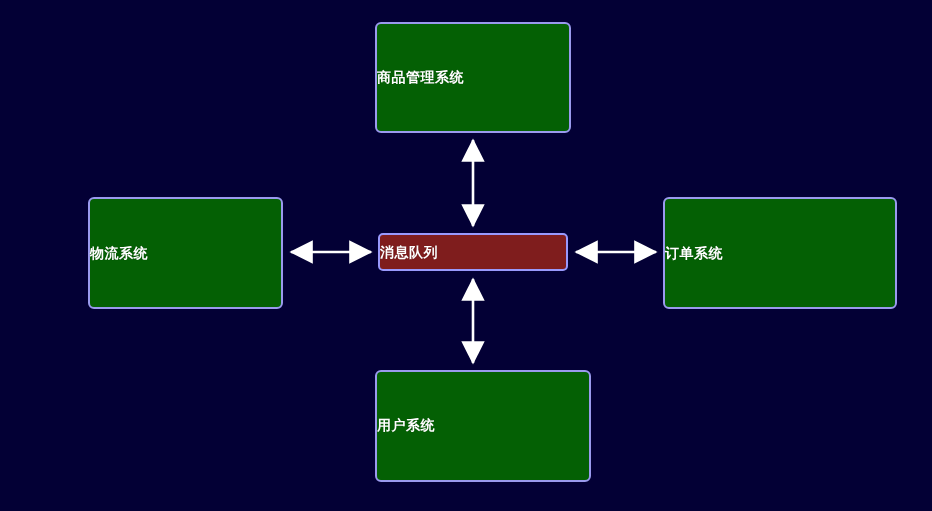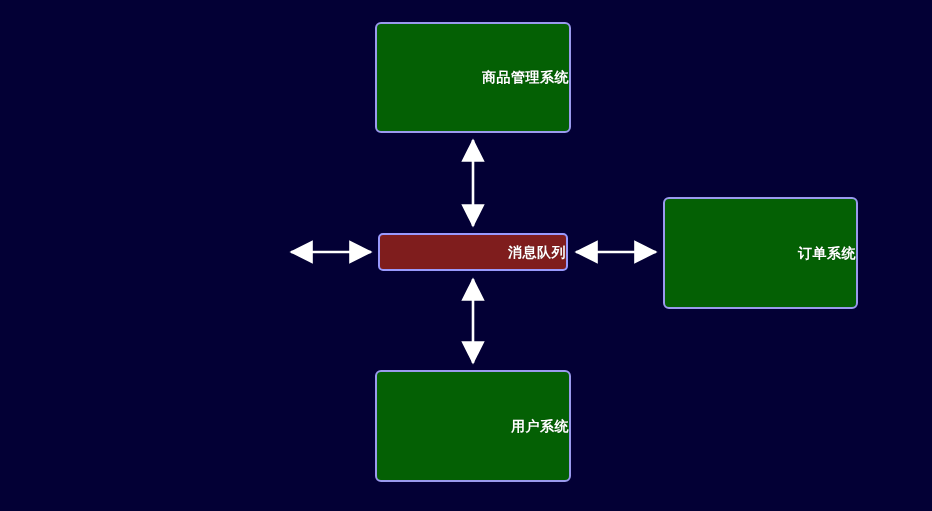--- a/index.html
+++ b/index.html
@@ -25,21 +25,21 @@
     top: 0;
     width: 932px;
     height: 511px;
     pointer-events: none;
   }
   .node {
     position: absolute;
     box-sizing: border-box;
     display: flex;
     align-items: center;
-    justify-content: flex-end;
+    justify-content: flex-start;
     border-radius: 6px;
     border: 2px solid #9a9aee;
     color: #ffffff;
     font-size: 14px;
     font-weight: bold;
     letter-spacing: 0.5px;
     text-align: center;
     line-height: 1.2;
   }
   .node-service {
@@ -51,22 +51,22 @@
     border-radius: 5px;
   }
   .node-label {
     display: block;
     pointer-events: none;
     text-shadow: 0 0 1px rgba(0,0,0,0.35);
   }
   #node-product  { left: 375px; top: 22px;  width: 196px; height: 111px; }
   #node-logistics{ left: 88px;  top: 197px; width: 195px; height: 112px; }
   #node-broker   { left: 378px; top: 233px; width: 190px; height: 38px;  }
-  #node-order    { left: 663px; top: 197px; width: 195px; height: 112px; }
-  #node-user     { left: 375px; top: 370px; width: 196px; height: 112px; }
+  #node-order    { left: 663px; top: 197px; width: 234px; height: 112px; }
+  #node-user     { left: 375px; top: 370px; width: 216px; height: 112px; font-family: Liberation Serif, serif; }
 </style>
 </head>
 <body>
 
 <div id="diagram-canvas">
 
   <svg id="edge-layer" width="932" height="511" viewBox="0 0 932 511" xmlns="http://www.w3.org/2000/svg">
     <defs>
       <marker id="arrow-end" markerWidth="9" markerHeight="9" refX="8.4" refY="4.5" orient="auto" markerUnits="strokeWidth">
         <path d="M 0 0 L 9 4.5 L 0 9 z" fill="#ffffff"></path>
@@ -82,20 +82,23 @@
 
     <line x1="576" y1="252" x2="656" y2="252" stroke="#ffffff" stroke-width="2.6" marker-start="url(#arrow-start)" marker-end="url(#arrow-end)"></line>
 
     <line x1="473" y1="279" x2="473" y2="363" stroke="#ffffff" stroke-width="2.6" marker-start="url(#arrow-start)" marker-end="url(#arrow-end)"></line>
   </svg>
 
   <div class="node node-service" id="node-product">
     <span class="node-label">商品管理系统</span>
   </div>
 
+  <div class="node node-service" id="node-logistics">
+    <span class="node-label">物流系统</span>
+  </div>
 
   <div class="node node-broker" id="node-broker">
     <span class="node-label">消息队列</span>
   </div>
 
   <div class="node node-service" id="node-order">
     <span class="node-label">订单系统</span>
   </div>
 
   <div class="node node-service" id="node-user">

